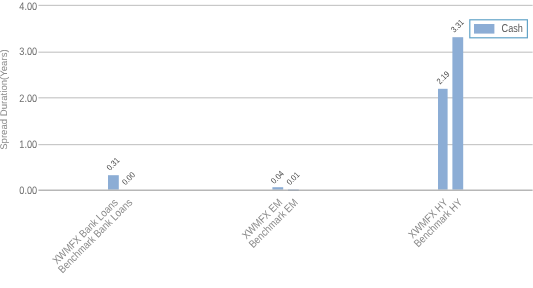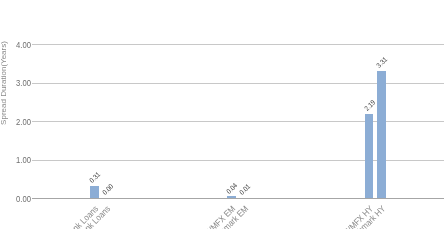--- a/index.html
+++ b/index.html
@@ -10,21 +10,21 @@
   #chart{position:relative;width:444px;height:229px;background:#fff;overflow:hidden;
          will-change:transform;}
 
   
   #ylabel{position:absolute;left:-56px;top:78px;width:120px;height:10px;}
   #ylabel span{display:block;width:120px;text-align:center;
       transform:rotate(-90deg);
       white-space:nowrap;font-size:8px;color:#8a8a8a;line-height:10px;}
 
   
-  #plot{position:absolute;left:32px;top:4px;width:412px;height:154px;margin-top:40px;}
+  #plot{position:absolute;left:32px;top:4px;width:412px;height:154px;}
 
   .gridline{position:absolute;left:0;width:412px;height:1px;background:#c8c8c8;}
   .axisline{position:absolute;left:0;width:412px;height:1px;background:#a6a6a6;z-index:5;}
 
   .ytick{position:absolute;left:-33.5px;width:32px;text-align:right;
       font-size:9px;color:#6e6e6e;line-height:9px;
       transform:scaleX(0.85);transform-origin:100% 50%;}
 
   
   .bar{position:absolute;background:#8cadd5;}
@@ -84,14 +84,18 @@
 
     <div class="xlabel" style="right: 344.633px; top: 157.5px;">XWMFX Bank Loans</div>
     <div class="xlabel" style="right: 332.033px; top: 157.5px;">Benchmark Bank Loans</div>
     <div class="xlabel" style="right: 207.3px; top: 157.5px;">XWMFX EM</div>
     <div class="xlabel" style="right: 194.7px; top: 157.5px;">Benchmark EM</div>
     <div class="xlabel" style="right: 69.9667px; top: 157.5px;">XWMFX HY</div>
     <div class="xlabel" style="right: 57.3667px; top: 157.5px;">Benchmark HY</div>
 
   </div>
 
+  <div id="legend">
+    <div class="swatch"></div>
+    <div class="ltext">Cash</div>
+  </div>
 
 </div>
 
 </body></html>

